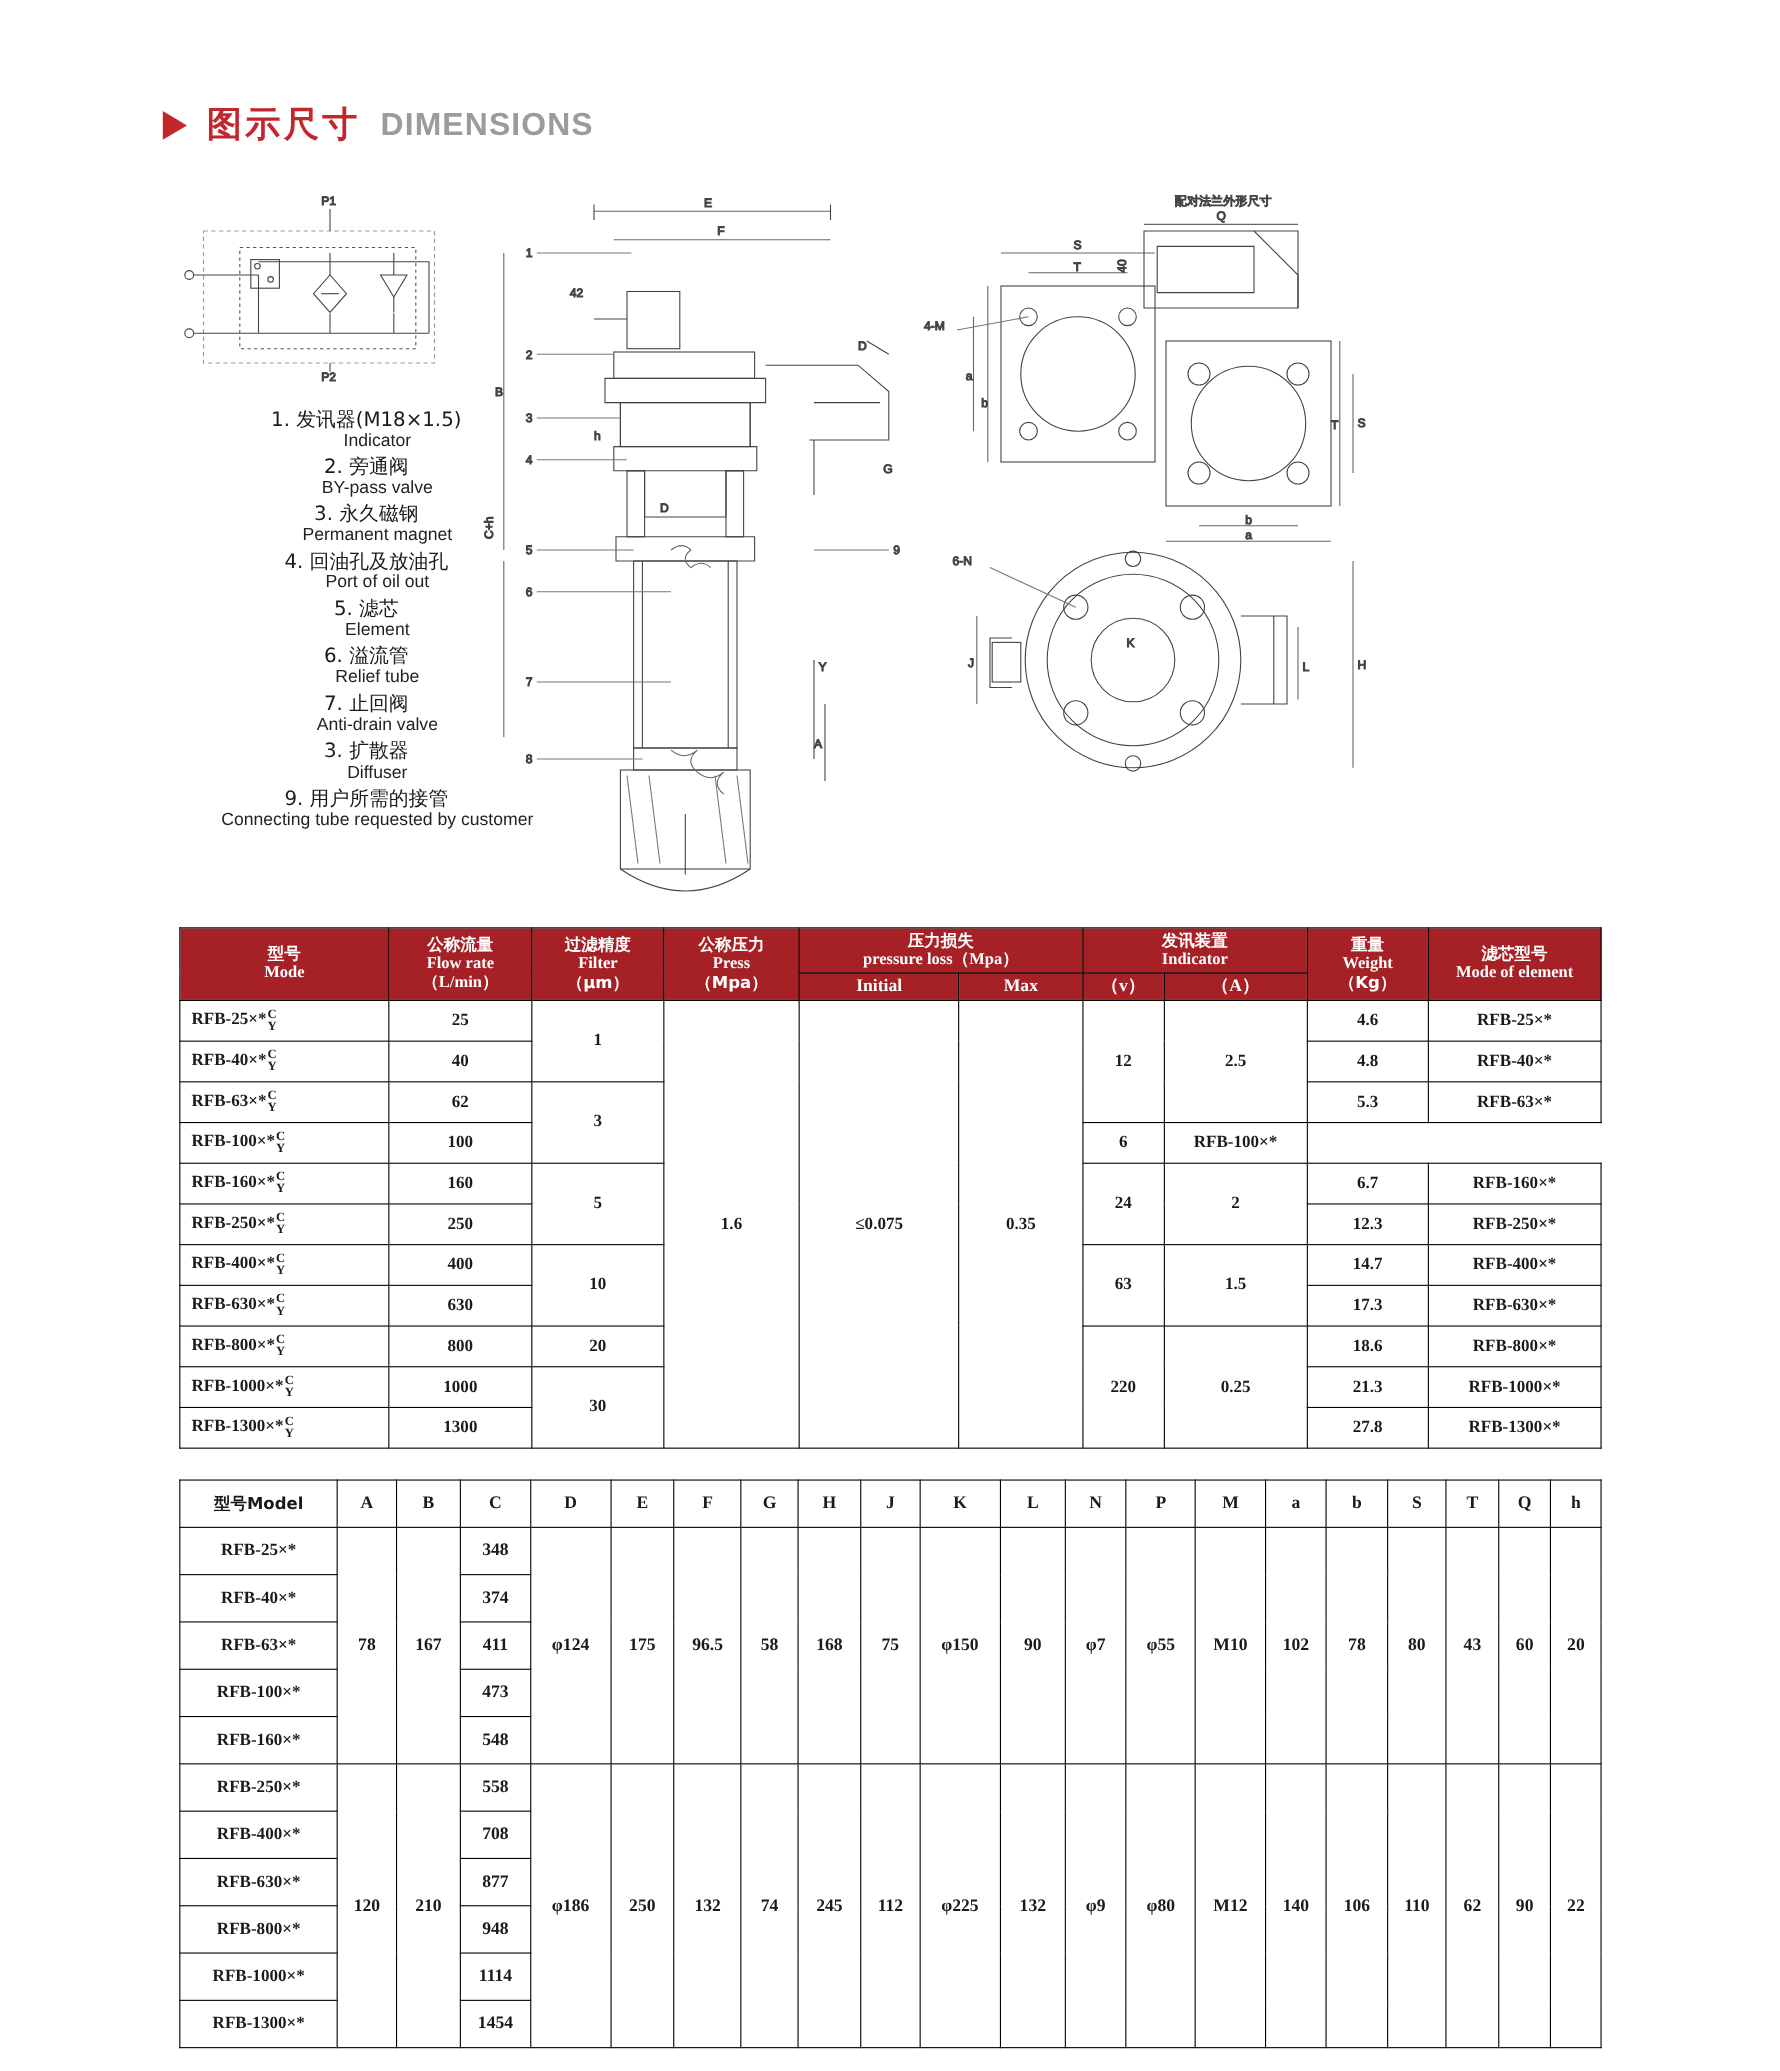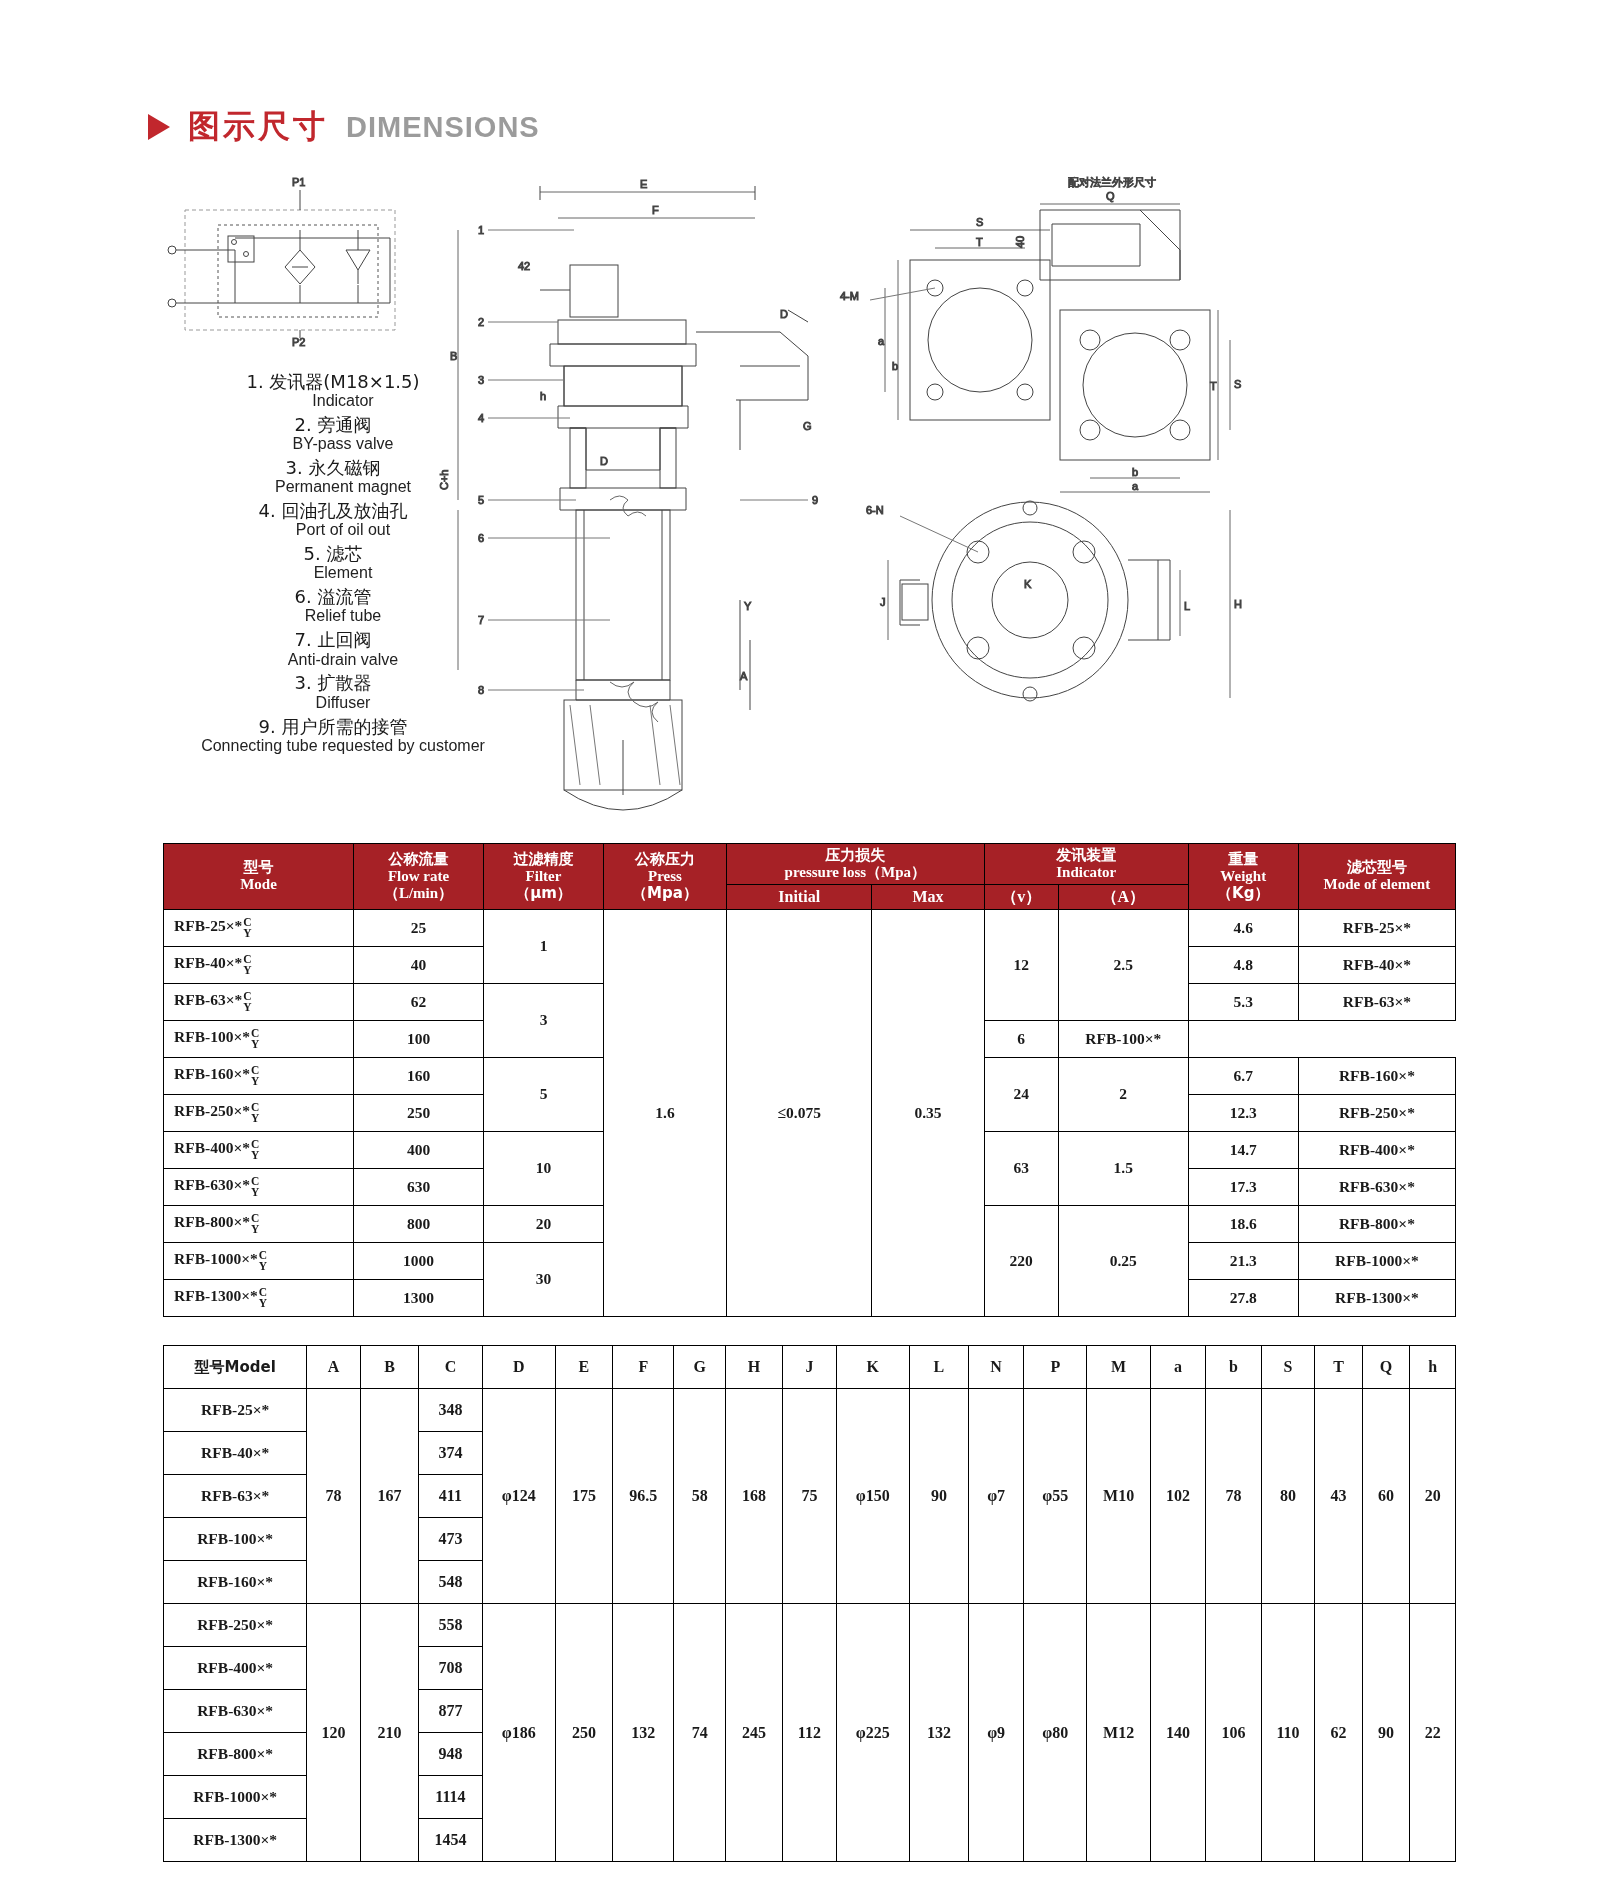--- a/index.html
+++ b/index.html
@@ -1,20 +1,20 @@
 <!DOCTYPE html>
 <html><head>
 <meta charset="utf-8">
 <style>
   html,body{margin:0;padding:0;background:#fff;}
   body{width:1618px;height:1883px;font-family:"Liberation Serif",serif;color:#1a1a1a;position:relative;overflow:hidden;}
   .page{position:relative;width:1618px;height:1883px;}
 
   
-  .header{position:absolute;left:148px;top:92px;display:flex;align-items:center;gap:18px;margin-top:13px;}
+  .header{position:absolute;left:148px;top:92px;display:flex;align-items:center;gap:18px;}
   .tri{width:0;height:0;border-left:22px solid #c1272d;border-top:13px solid transparent;border-bottom:13px solid transparent;}
   .h-cn{font-family:"DejaVu Sans",sans-serif;font-weight:bold;font-size:32px;color:#c1272d;letter-spacing:3px;}
   .h-en{font-family:"Liberation Sans",sans-serif;font-weight:bold;font-size:29px;color:#9b9b9b;letter-spacing:1px;}
 
   
   .legend{position:absolute;left:168px;top:372px;width:330px;font-size:17px;line-height:1.12;}
   .legend .li{margin-bottom:5px;text-align:center;}
   .legend .cn{font-family:"DejaVu Sans",sans-serif;font-size:18px;}
   .legend .en{font-family:"Liberation Sans",sans-serif;font-size:16px;padding-left:20px;color:#222;}
 

